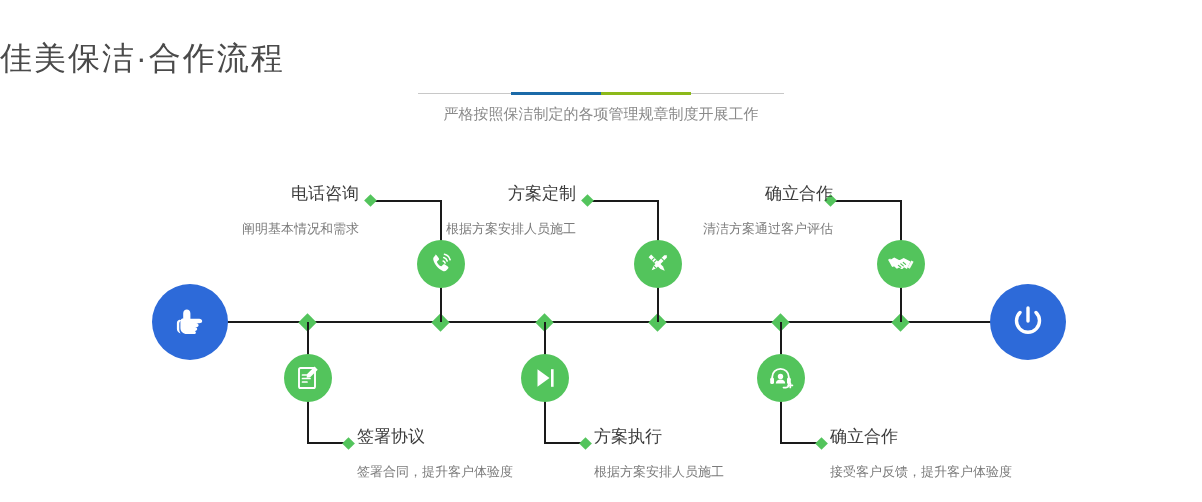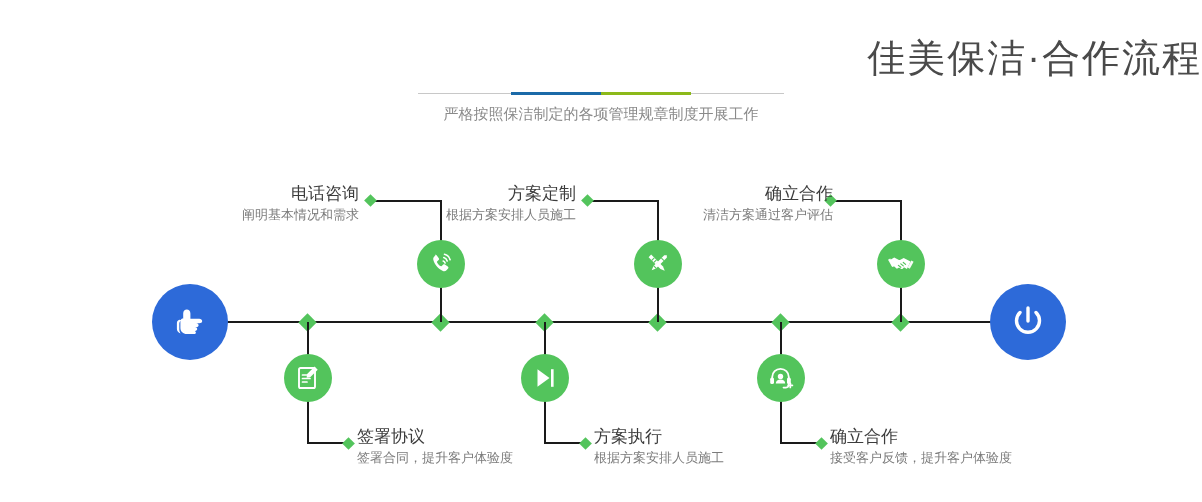--- a/index.html
+++ b/index.html
@@ -24,22 +24,22 @@
     left: 0;
     top: 0;
     width: 1202px;
     height: 150px;
   }
   #page-title {
     position: absolute;
     left: 0;
     top: 36px;
     width: 1202px;
-    text-align: right;
-    font-size: 38px;
+    text-align: left;
+    font-size: 32px;
     line-height: 44px;
     letter-spacing: 2px;
     color: #4a4a4a;
     font-weight: normal;
     white-space: nowrap;
   }
   #divider {
     position: absolute;
     left: 418px;
     top: 92px;
@@ -147,21 +147,21 @@
   .node-text { position: absolute; white-space: nowrap; }
   .node-text .t-title {
     font-size: 17px;
     line-height: 22px;
     color: #3c3c3c;
   }
   .node-text .t-desc {
     font-size: 13px;
     line-height: 20px;
     color: #7b7b7b;
-    margin-top: 0;
+    margin-top: 14px;
   }
   .node-text.align-right { text-align: right; }
   .node-text.align-left  { text-align: left; }
 </style>
 </head>
 <body>
 
 <div id="stage">
 
   <div id="header">

